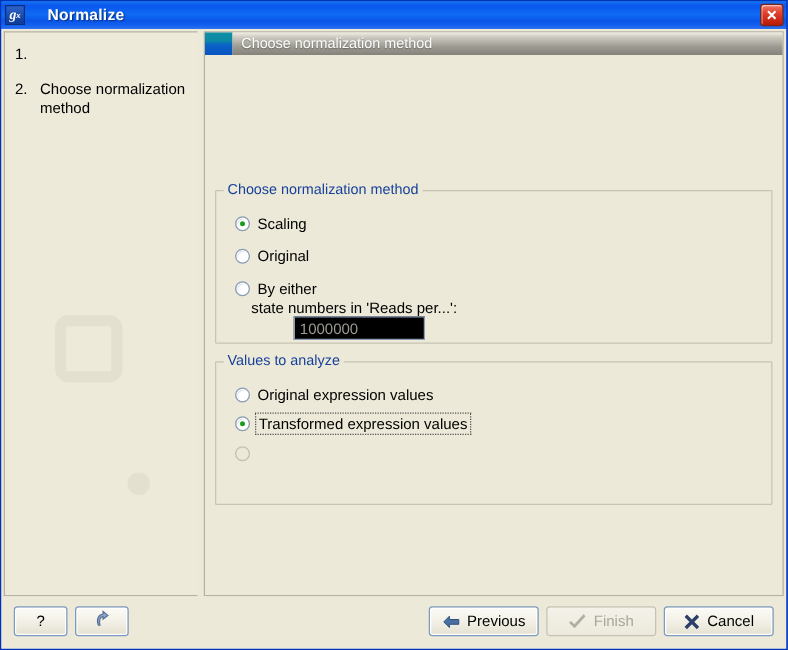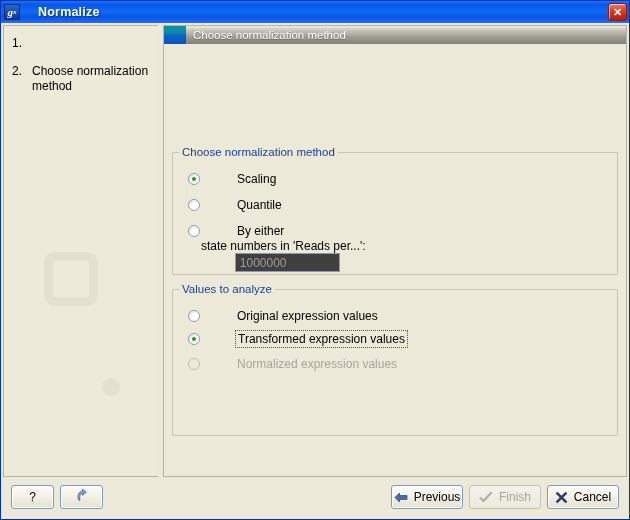--- a/index.html
+++ b/index.html
@@ -162,29 +162,28 @@
   .groupbox-title {
     position: absolute;
     top: -7px; left: 6px;
     background: #ece9d8;
     padding: 0 3px;
     color: #16409b;
     font-size: 11.5px;
     white-space: nowrap;
   }
   #gb-method { left: 8px; top: 108px; right: 8px; height: 123px; }
-  #gb-values { left: 8px; top: 245px; right: 8px; height: 147px; }
+  #gb-values { left: 8px; top: 245px; right: 8px; height: 115px; }
 
   
   .radio-row {
     position: absolute;
     display: flex; align-items: center;
     font-size: 12px; color: #000;
     cursor: pointer;
-    gap: 31px;
   }
   .radio {
     width: 12px; height: 12px;
     flex: 0 0 12px;
     border-radius: 50%;
     background: #ffffff;
     border: 1px solid #8a9bb5;
     box-shadow: inset 0 0 0 1px #ffffff, inset 1px 1px 1px rgba(120,140,170,0.5);
     position: relative;
     margin-right: 6px;
@@ -213,21 +212,21 @@
   #field-row {
     position: absolute;
     left: 28px; top: 86px;
     display: flex; align-items: center;
     font-size: 12px;
     flex-direction: column;
   }
   #field-label { color: #000; margin-right: 8px; }
   #reads-input {
     width: 105px; height: 19px;
-    background: #404040;
+    background: #000000;
     border: 1px solid #8a9bb5;
     color: #9e9c92;
     font-family: "Liberation Sans", sans-serif;
     font-size: 12px;
     padding: 0 4px;
   }
 
   
   #buttonbar {
     flex: 0 0 40px;
@@ -241,21 +240,21 @@
     background: linear-gradient(to bottom, #fcfbf6 0%, #f3f1e7 48%, #e4e1d1 100%);
     border: 1px solid #7c9bc0;
     border-radius: 3px;
     display: inline-flex; align-items: center; justify-content: center;
     font-size: 12px; color: #000;
     padding: 0 10px;
     cursor: pointer;
     box-shadow: inset 0 0 0 1px #ffffff;
   }
   .btn.icon-only { width: 43px; padding: 0; }
-  .btn.wide { width: 72px; }
+  .btn.wide { width: 88px; }
   .btn.disabled {
     border-color: #c5c3b6;
     color: #a9a69a;
     background: linear-gradient(to bottom, #f4f2e9 0%, #eceadb 100%);
     box-shadow: none;
   }
   .btn .glyph { margin-right: 6px; display: inline-flex; }
   #left-buttons { display: flex; gap: 6px; }
   #right-buttons { display: flex; gap: 6px; margin-left: auto; }
 </style>
@@ -307,21 +306,21 @@
           <div class="groupbox" id="gb-method">
             <div class="groupbox-title">Choose normalization method</div>
 
             <div class="radio-row" style="left:15px; top:19px;">
               <span class="radio checked"></span>
               <span class="radio-label">Scaling</span>
             </div>
 
             <div class="radio-row" style="left:15px; top:45px;">
               <span class="radio"></span>
-              <span class="radio-label">Quantile</span>
+              <span class="radio-label">Original</span>
             </div>
 
             <div class="radio-row" style="left:15px; top:71px;">
               <span class="radio"></span>
               <span class="radio-label">By either</span>
             </div>
 
             <div id="field-row">
               <span id="field-label">state numbers in 'Reads per...':</span>
               <input id="reads-input" type="text" disabled="" value="1000000" style="">
@@ -336,21 +335,20 @@
               <span class="radio-label">Original expression values</span>
             </div>
 
             <div class="radio-row" style="left:15px; top:42px;">
               <span class="radio checked"></span>
               <span class="radio-label focused">Transformed expression values</span>
             </div>
 
             <div class="radio-row" style="left:15px; top:67px;">
               <span class="radio disabled"></span>
-              <span class="radio-label disabled">Normalized expression values</span>
             </div>
           </div>
 
         </div>
       </div>
     </div>
 
     <div id="buttonbar">
       <div id="left-buttons">
         <div class="btn icon-only">

